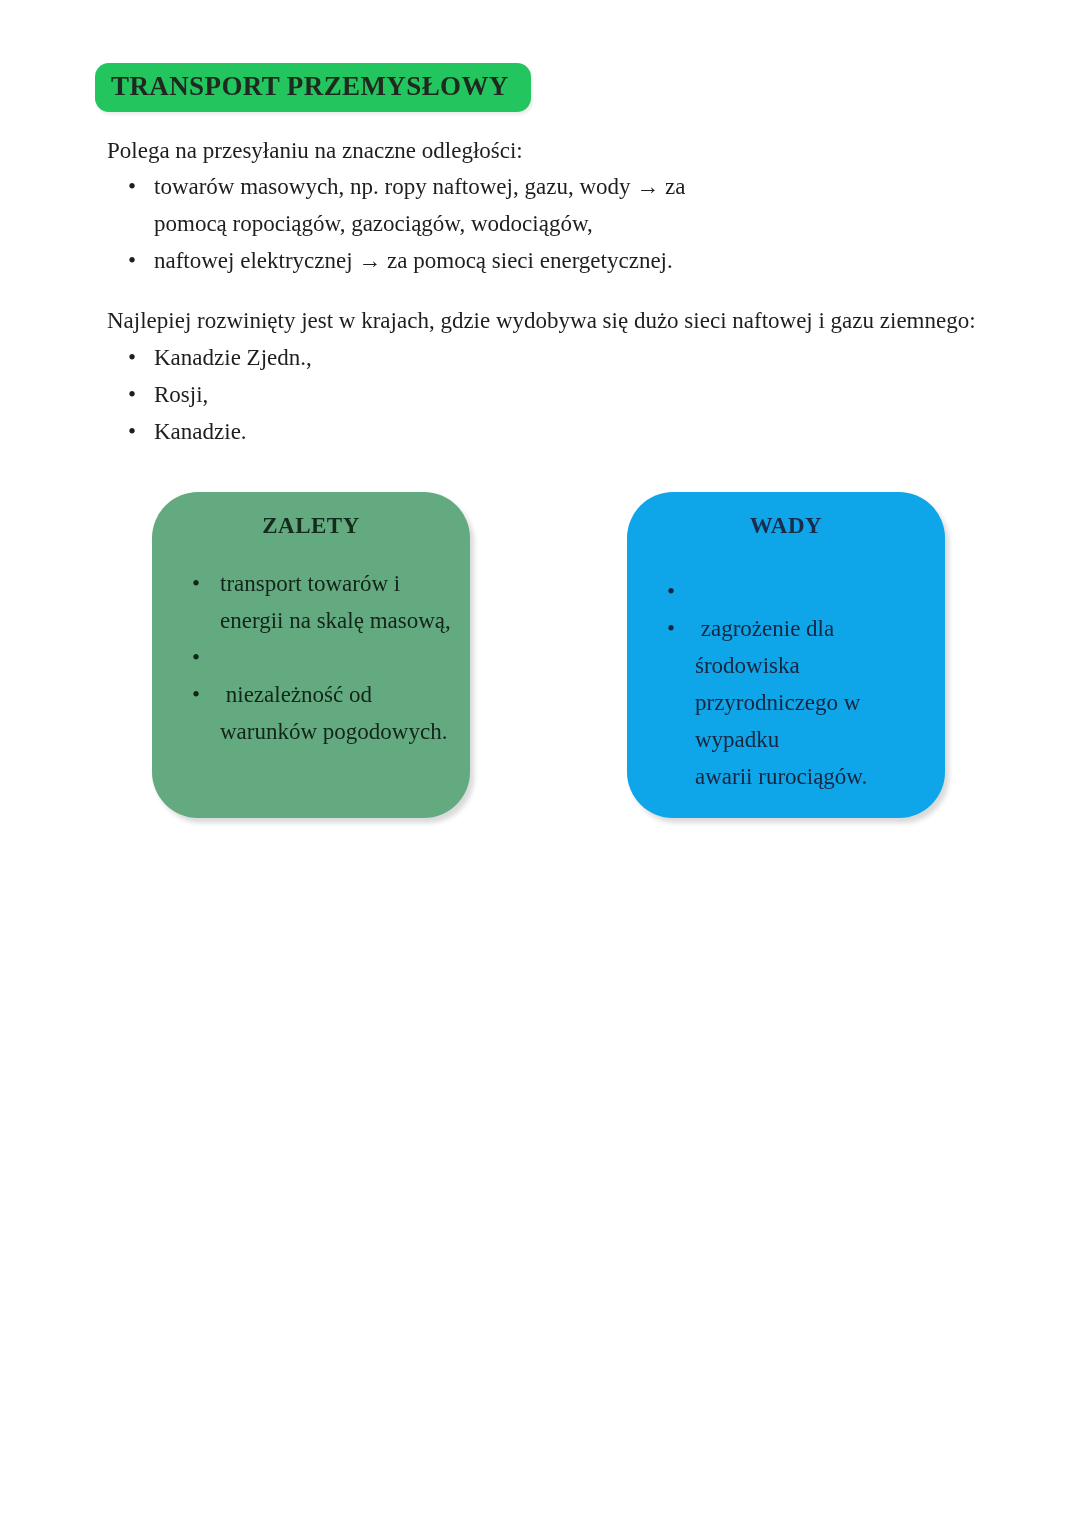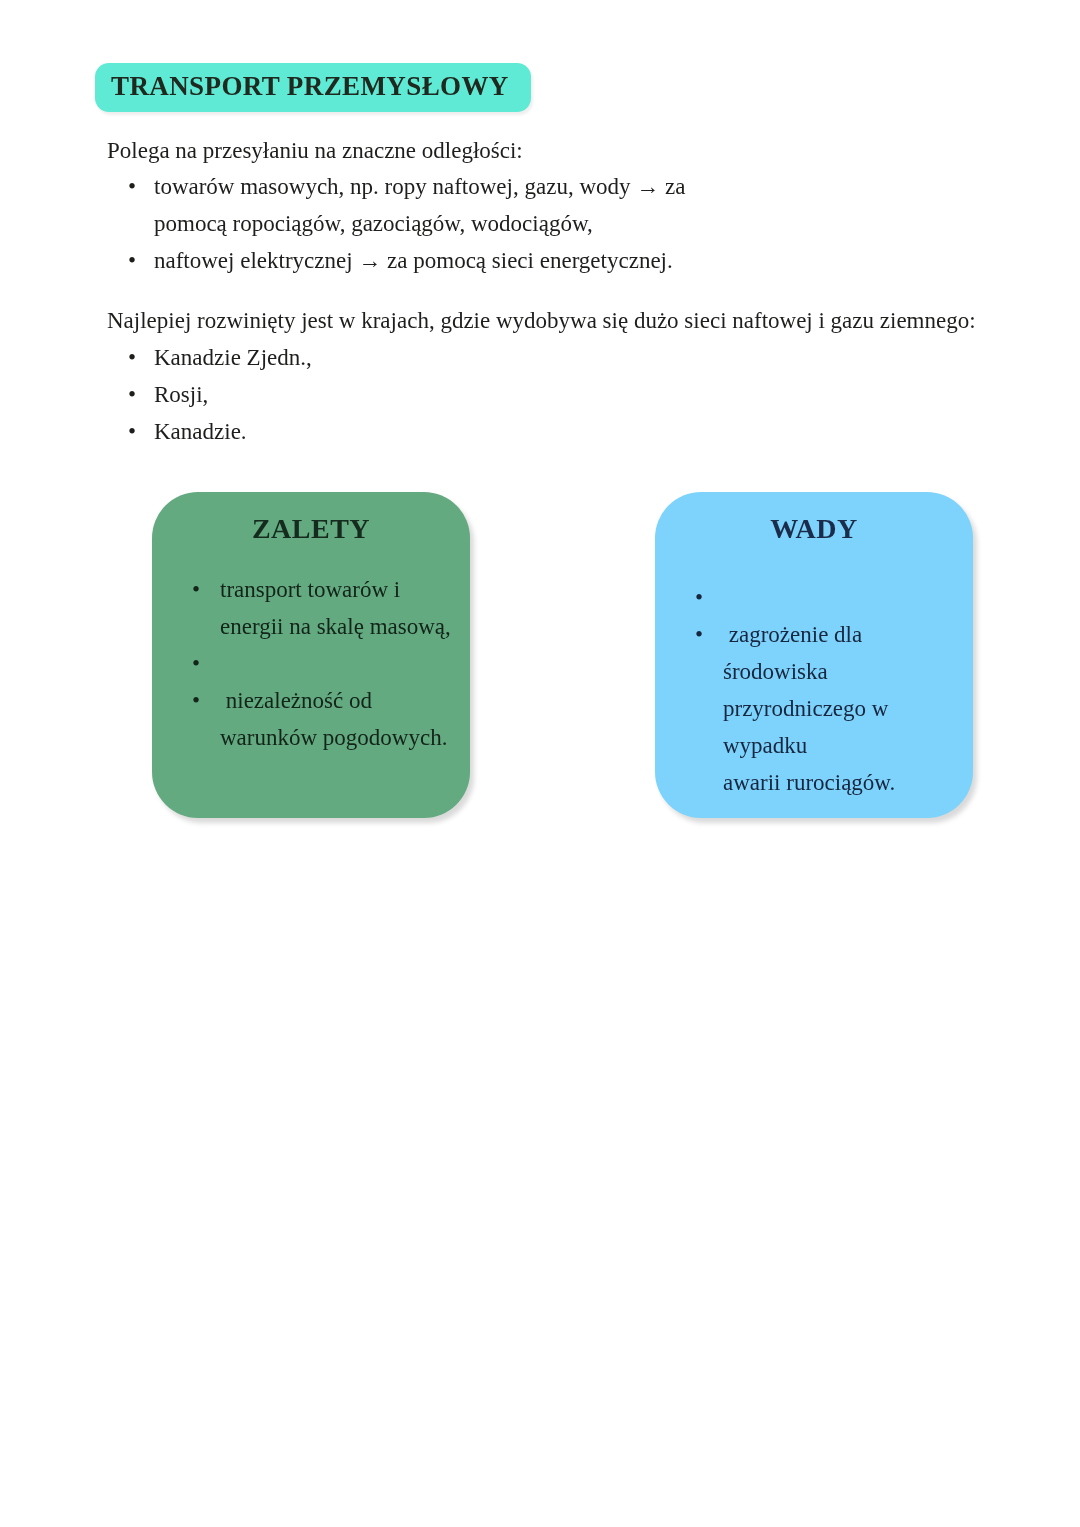--- a/index.html
+++ b/index.html
@@ -11,21 +11,21 @@
     font-family: "Liberation Serif", "DejaVu Serif", serif;
     color: #1e211f;
     overflow: hidden;
   }
 
   
   .title-badge {
     position: absolute;
     left: 95px;
     top: 63px;
-    background: #5eead4;
+    background: #22c55e;
     border-radius: 14px;
     padding: 8px 22px 10px 16px;
     box-shadow: 2px 3px 3px rgba(0,0,0,0.07);
   }
   .title-badge .title-text {
     font-size: 27px;
     font-weight: bold;
     letter-spacing: 0.4px;
     color: #20291f;
     white-space: nowrap;
@@ -63,24 +63,24 @@
     gap: 157px;
   }
   .box {
     width: 318px;
     height: 326px;
     border-radius: 46px;
     box-sizing: border-box;
     box-shadow: 4px 5px 5px rgba(0,0,0,0.15);
   }
   .box.green { background: #64aa80; color: #132419; }
-  .box.blue  { background: #7dd3fc; color: #18263f; margin-left: 28px; }
+  .box.blue  { background: #0ea5e9; color: #18263f; }
   .box .box-title {
     text-align: center;
-    font-size: 28px;
+    font-size: 23px;
     font-weight: bold;
     letter-spacing: 0.5px;
     margin-top: 21px;
   }
   .box.green .box-title { color: #152b1e; }
   .box.blue  .box-title { color: #1b2b4a; }
   .box ul.blist {
     font-size: 23px;
     line-height: 37px;
     padding: 0 14px 0 40px;

